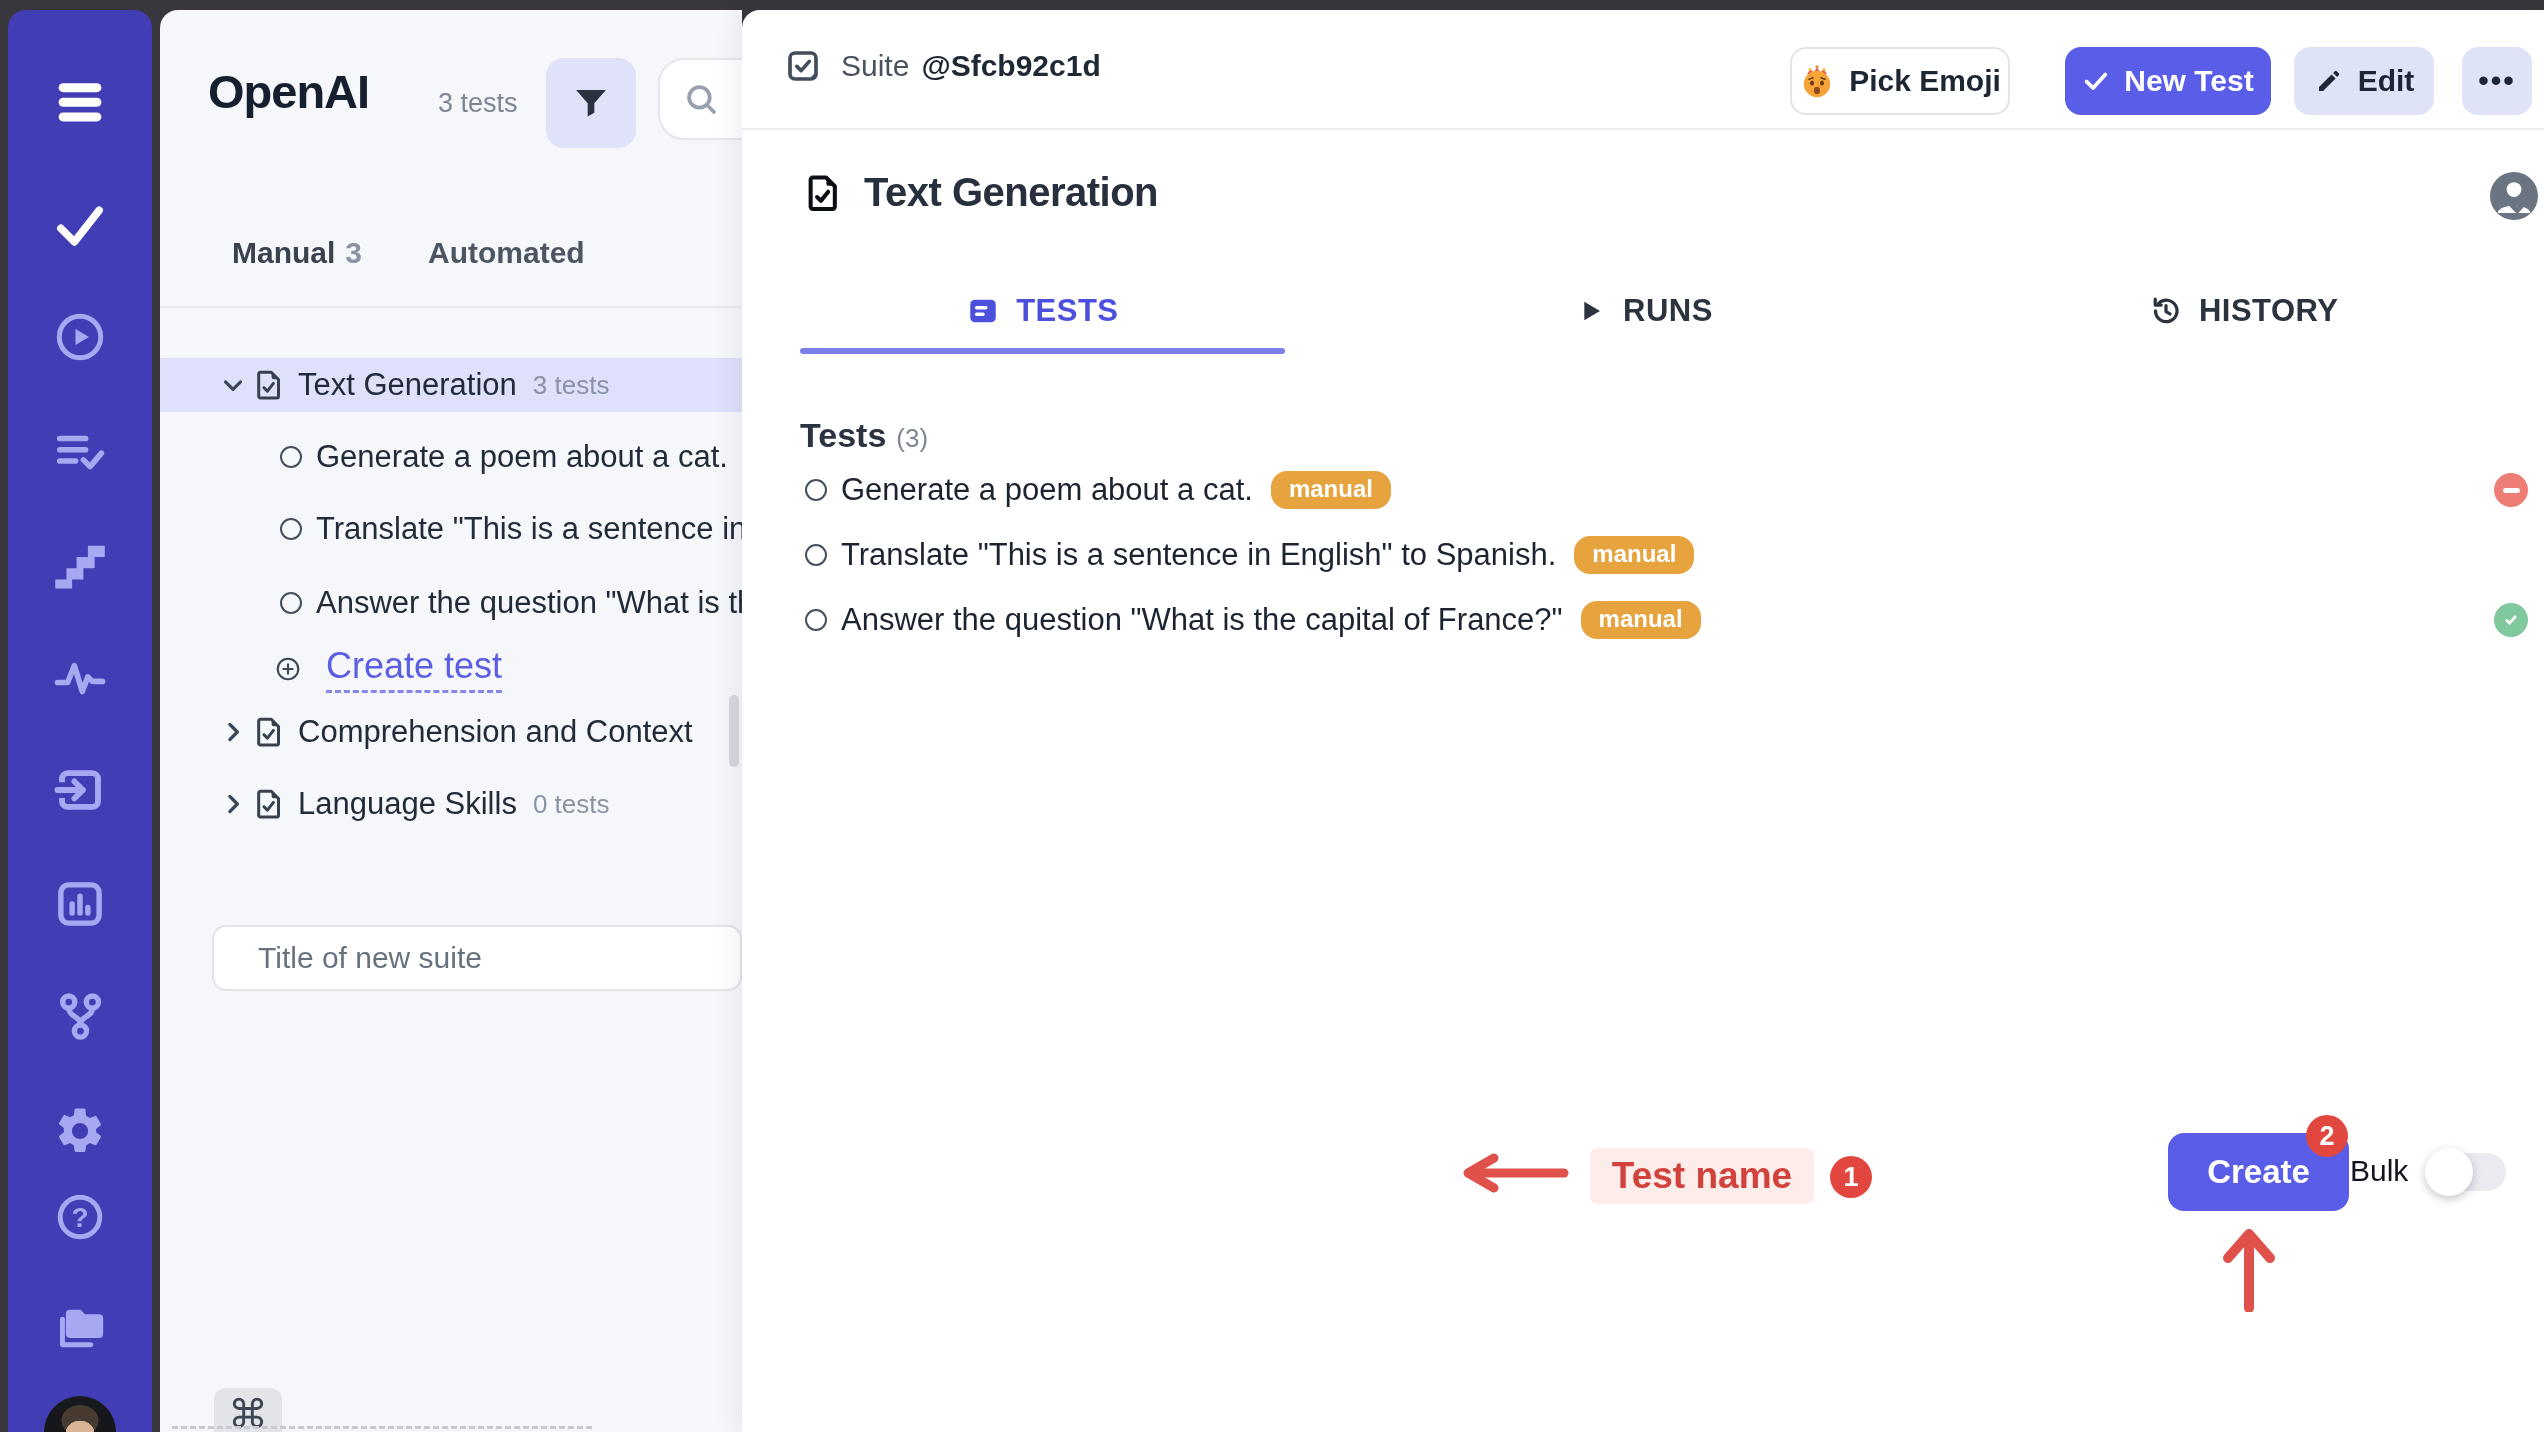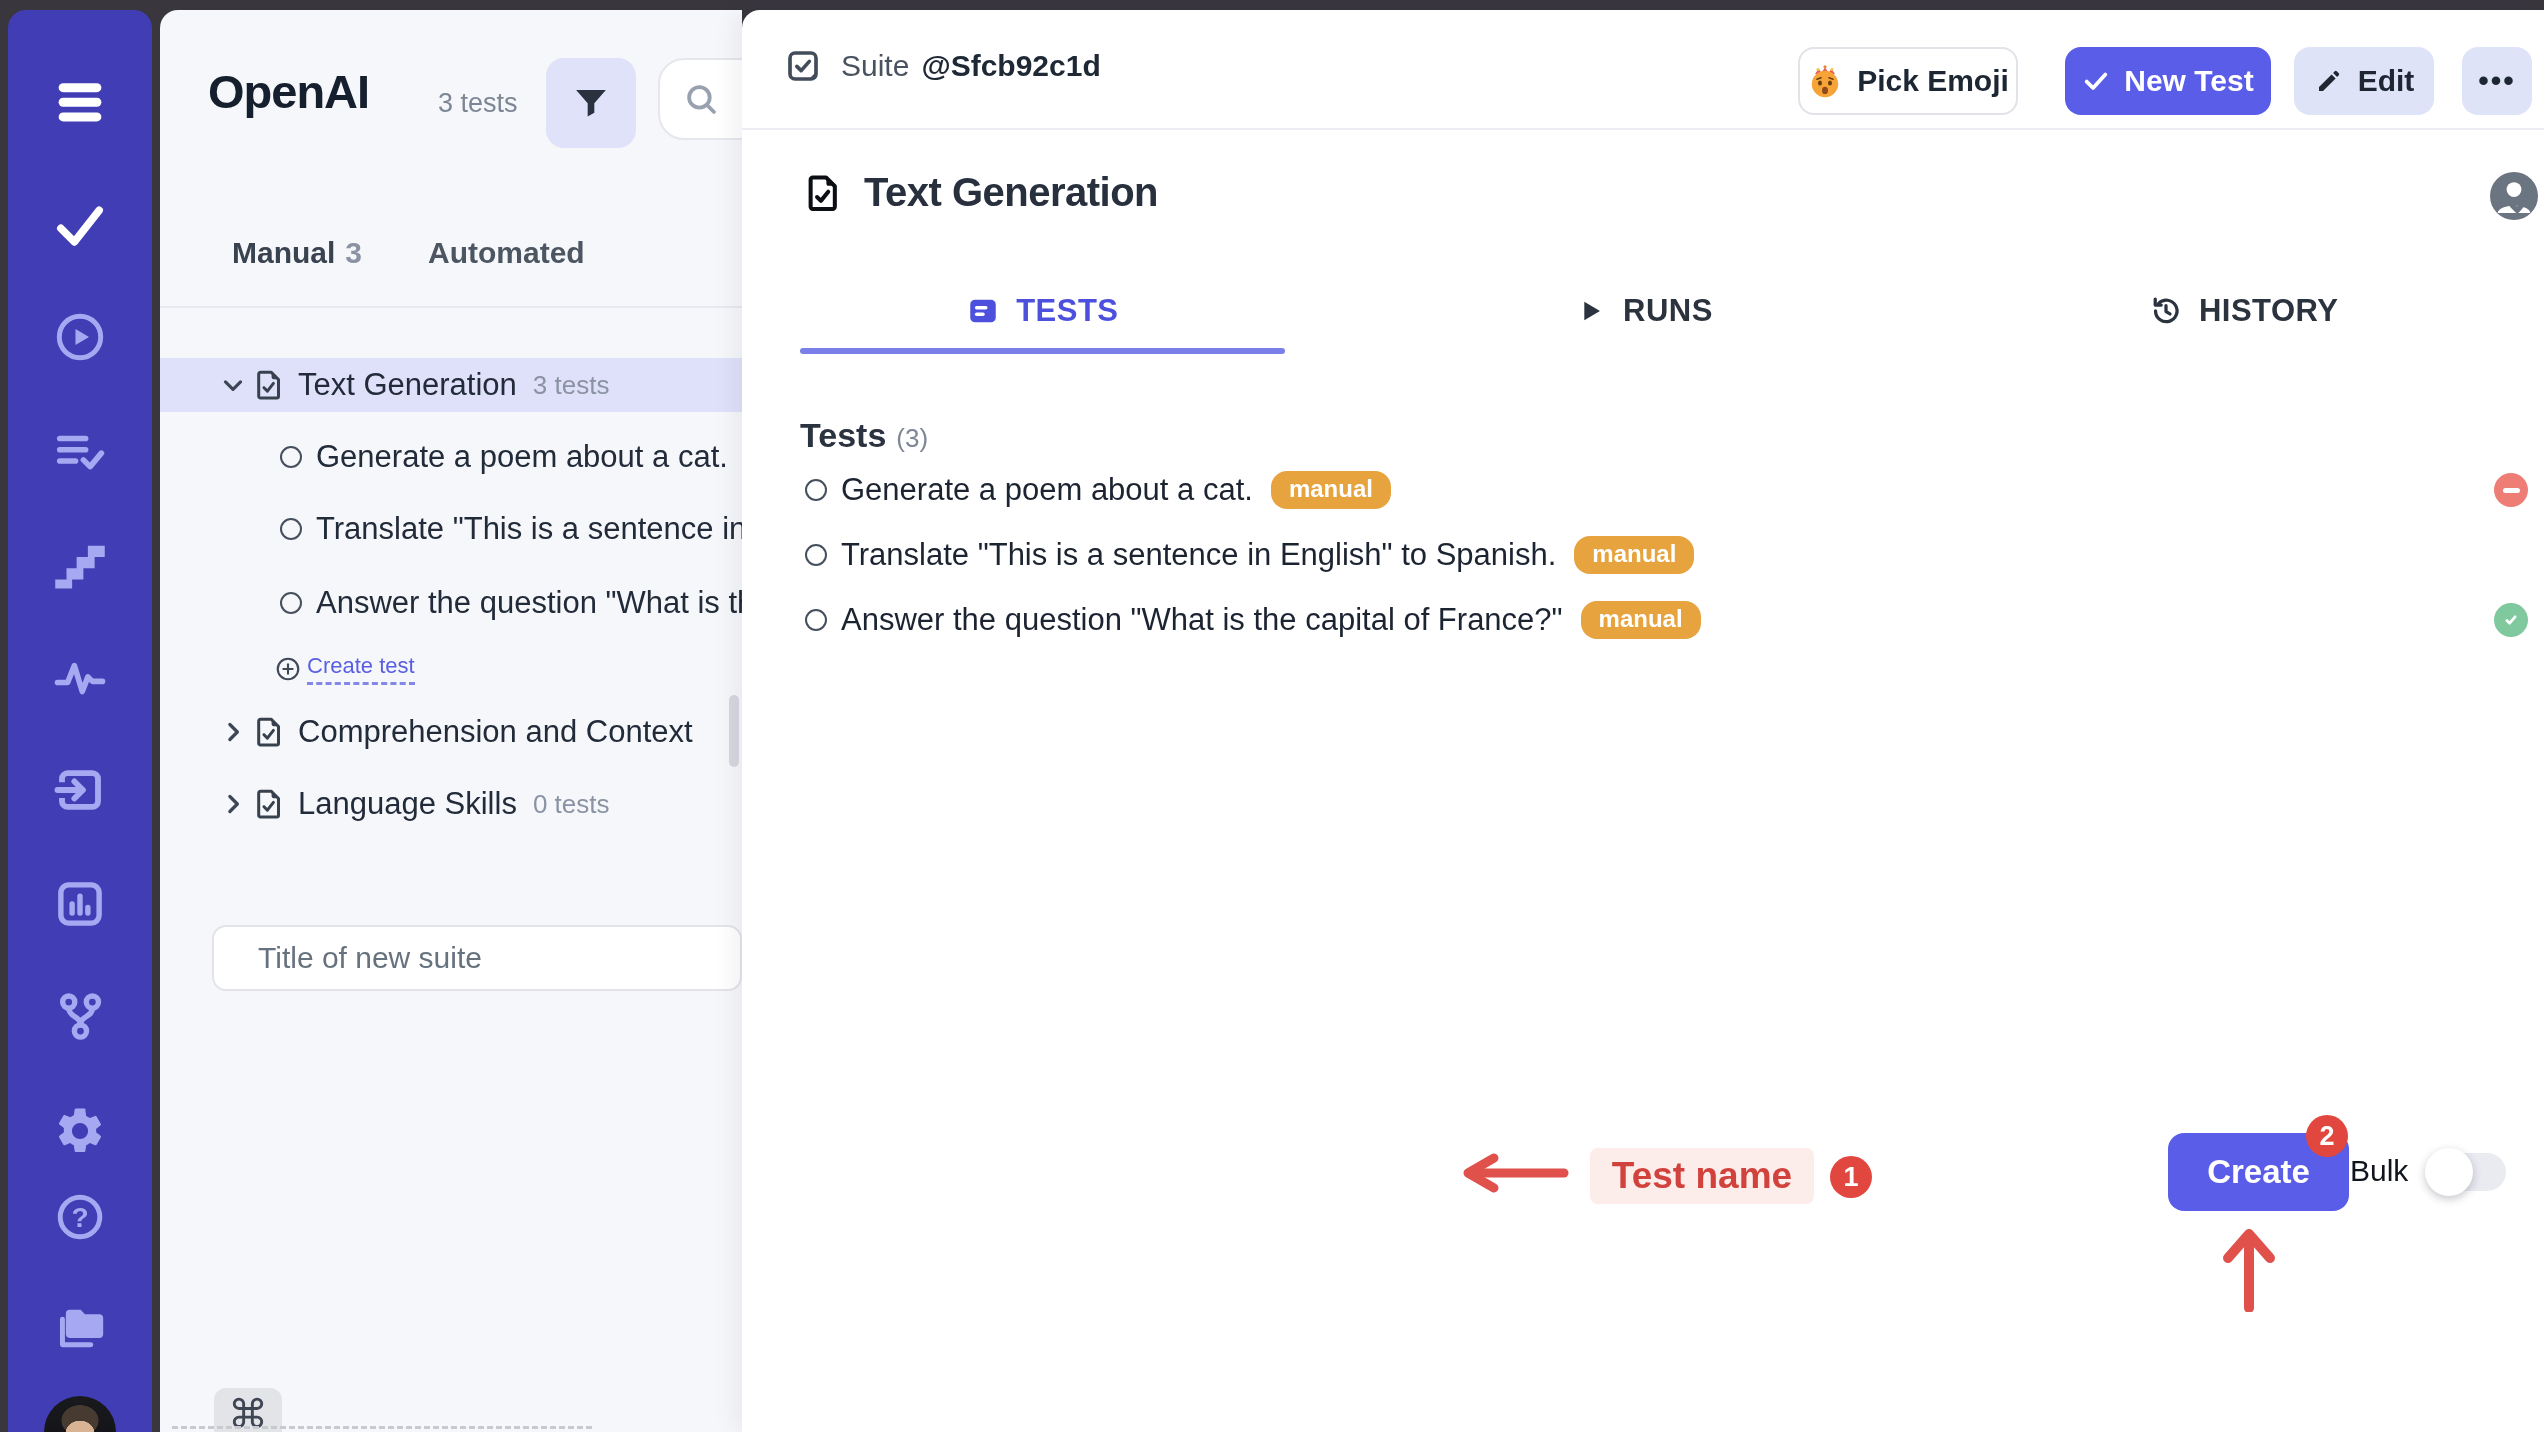--- a/index.html
+++ b/index.html
@@ -47,21 +47,21 @@
     white-space:nowrap;overflow:hidden;cursor:pointer;}
   .tree-row.sel{background:#DFE1FA;}
   .tr-chev{width:30px;height:30px;margin-left:58px;flex:0 0 auto;color:#3E4755;}
   .tr-doc{width:36px;height:36px;margin-left:2px;flex:0 0 auto;color:#38414E;}
   .tr-label{font-size:31px;color:#222B39;margin-left:12px;}
   .tr-count{font-size:26px;color:#8A93A3;margin-left:16px;}
   .leaf-circle{width:22px;height:22px;border:2.5px solid #454F5E;border-radius:50%;
     margin-left:120px;flex:0 0 auto;background:transparent;}
   .leaf-text{font-size:31px;color:#222B39;margin-left:14px;}
   .create-plus{width:28px;height:28px;margin-left:114px;flex:0 0 auto;color:#3F4856;}
-  .create-link{font-size:22px;color:#5A5EE2;margin-left:5px;border-bottom:3px dashed #8387E8;
+  .create-link{font-size:36px;color:#5A5EE2;margin-left:24px;border-bottom:3px dashed #8387E8;
     padding-bottom:3px;cursor:pointer;}
   .tree-scrollbar{position:absolute;right:3px;top:685px;width:10px;height:72px;
     background:#D7D8DE;border-radius:5px;}
   .new-suite-input{position:absolute;left:52px;top:915px;width:530px;height:66px;background:#fff;
     border:2px solid #E3E4E9;border-radius:14px;font-size:30px;color:#222B39;padding:0 0 0 44px;
     font-family:"Liberation Sans",sans-serif;outline:none;}
   .new-suite-input::placeholder{color:#67727F;opacity:1;}
   .cmd-badge{position:absolute;left:54px;top:1378px;width:68px;height:60px;background:#E3E4E8;
     border-radius:12px;display:flex;align-items:flex-start;justify-content:center;}
   .cmd-badge span{font-size:40px;color:#3E4654;line-height:52px;}
@@ -74,21 +74,21 @@
   .suite-id-wrap{position:absolute;left:41px;top:36px;display:flex;align-items:center;gap:18px;}
   .suite-id-wrap svg{width:40px;height:40px;color:#424C5A;}
   .suite-word{font-size:30px;color:#49525F;}
   .suite-code{font-size:30px;font-weight:bold;color:#1F2835;margin-left:-6px;}
   .hbtn{position:absolute;top:37px;height:68px;border-radius:16px;display:flex;align-items:center;
     justify-content:center;gap:14px;font-size:30px;font-weight:bold;color:#1D2633;cursor:pointer;
     border:none;font-family:"Liberation Sans",sans-serif;}
   .hbtn.ghost{background:#fff;border:2px solid #E2E3E9;}
   .hbtn.primary{background:#5A5DE8;color:#fff;}
   .hbtn.soft{background:#DFE3F8;}
-  .btn-emoji{left:1048px;width:220px;margin-left:8px;}
+  .btn-emoji{left:1048px;width:220px;}
   .btn-newtest{left:1323px;width:206px;}
   .btn-edit{left:1552px;width:140px;}
   .btn-more{left:1720px;width:70px;letter-spacing:2px;}
   .btn-emoji svg{width:36px;height:36px;}
   .btn-newtest svg{width:28px;height:28px;}
   .btn-edit svg{width:30px;height:30px;}
 
   .doc-title{position:absolute;left:58px;top:160px;display:flex;align-items:center;gap:20px;}
   .doc-title svg{width:44px;height:44px;color:#0B0E13;}
   .doc-title .t{font-size:40px;font-weight:bold;color:#28303E;letter-spacing:-0.5px;}

